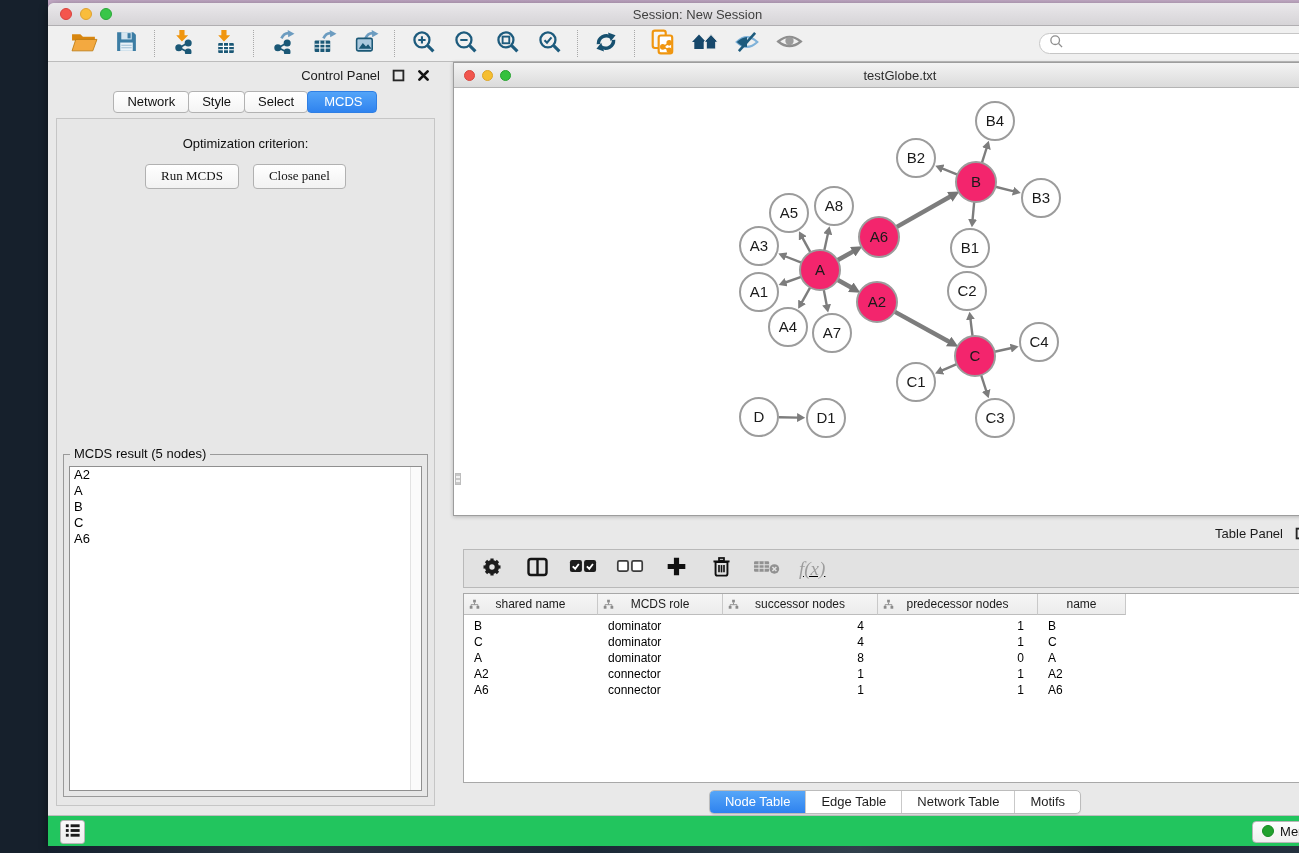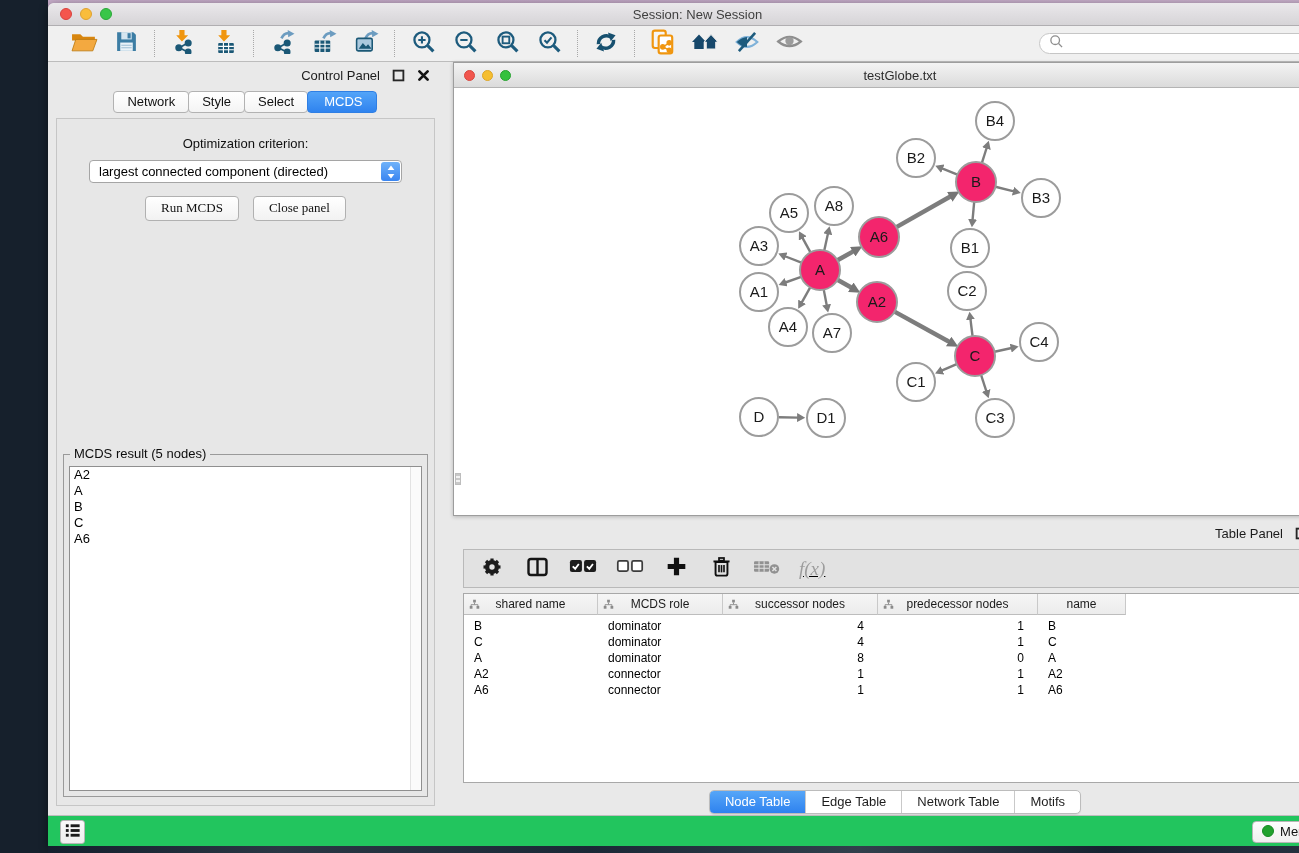--- a/index.html
+++ b/index.html
@@ -296,29 +296,20 @@
             </span>
         </div>
         <div class="cp-tabs" id="cp-tabs">
             <div class="cp-tab">Network</div>
             <div class="cp-tab">Style</div>
             <div class="cp-tab">Select</div>
             <div class="cp-tab active">MCDS</div>
           </div>
         <div class="cp-body">
           <div class="opt-label">Optimization criterion:</div>
-          <div class="select">
-            <span>largest connected component (directed)</span>
-            <span class="stepper">
-              <svg width="10" height="16" viewBox="0 0 10 16">
-                  <path d="M5 1.6 L8.4 6H1.6z" fill="#fff"></path>
-                  <path d="M5 14.4 L1.6 10h6.8z" fill="#fff"></path>
-                </svg>
-            </span>
-          </div>
           <div class="btn-row">
             <button class="cp-btn">Run MCDS</button>
             <button class="cp-btn">Close panel</button>
           </div>
           <div class="result-group">
             <span class="result-legend">MCDS result (5 nodes)</span>
             <div class="result-list" id="result-list">
               <div class="result-scroll"></div>
             <div class="result-item">A2</div>
                 <div class="result-item">A</div>

